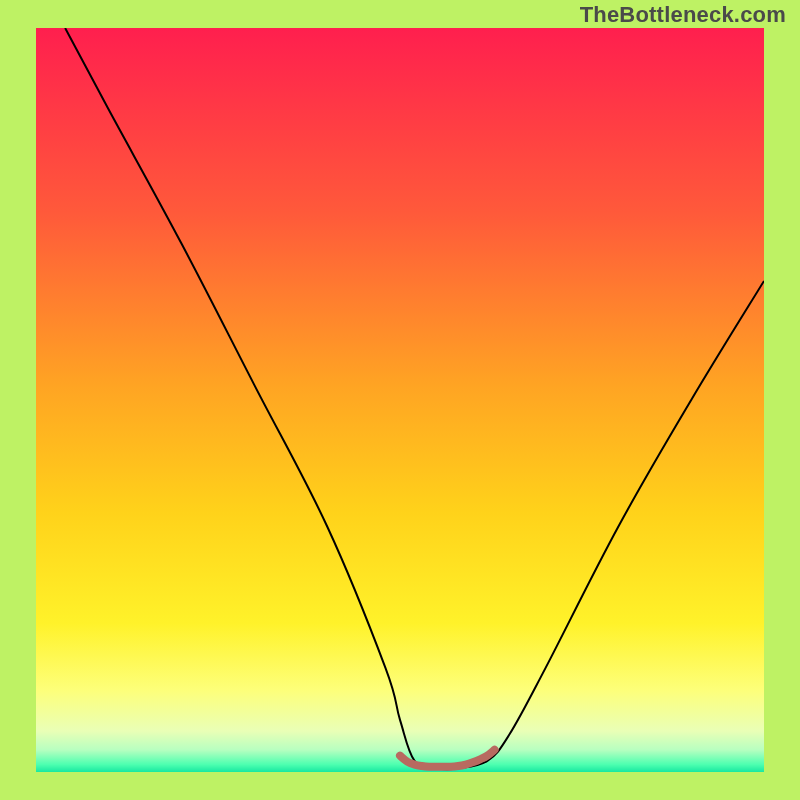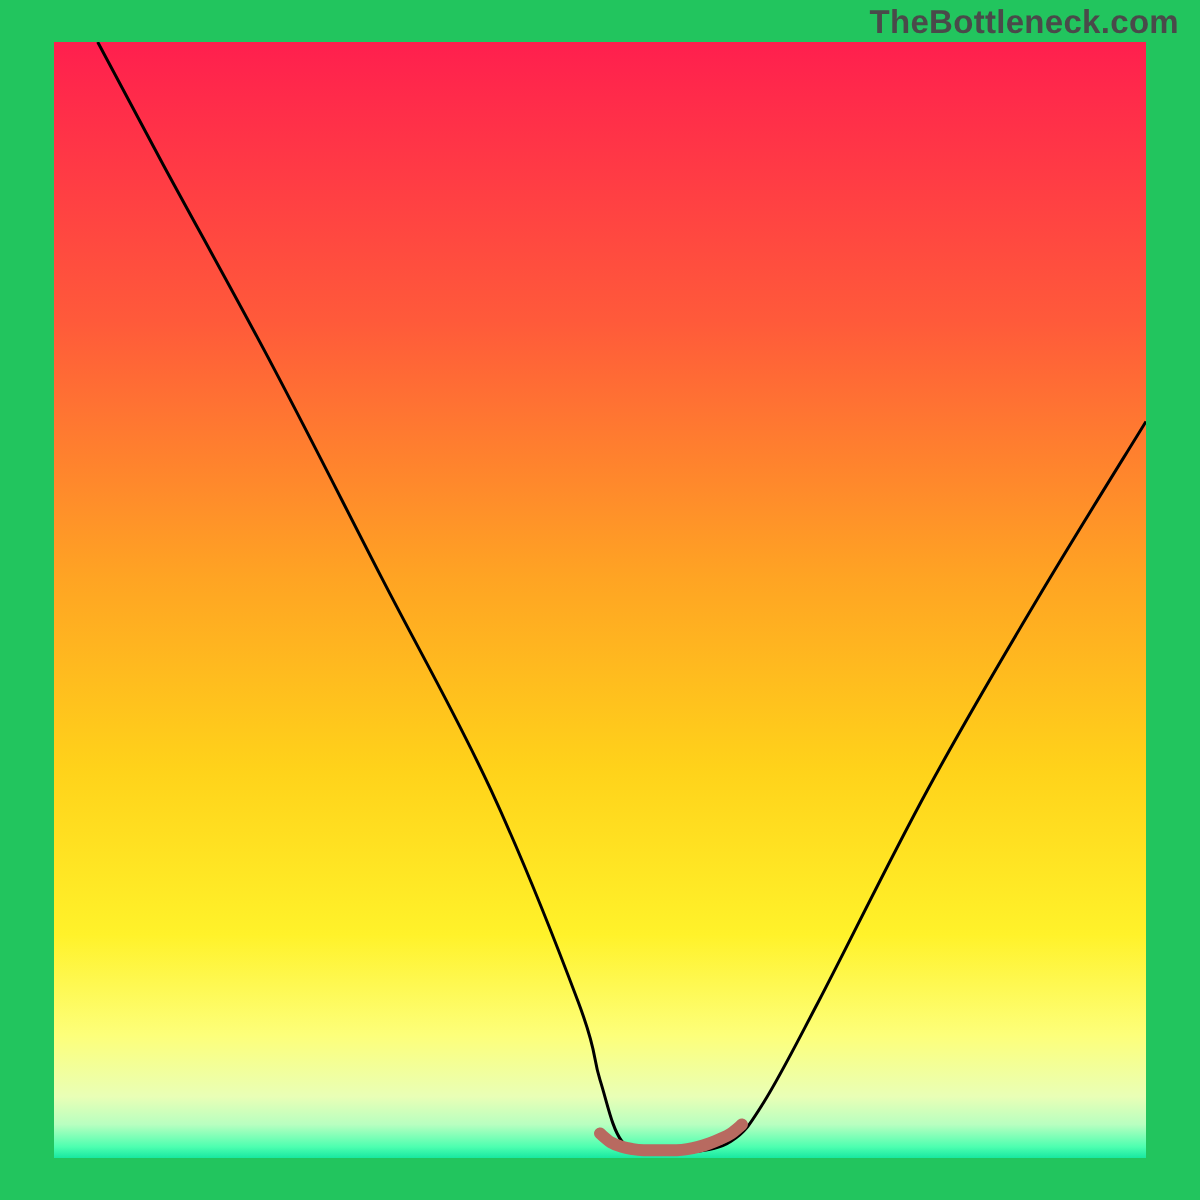--- a/index.html
+++ b/index.html
@@ -8,21 +8,21 @@
     width: 800px;
     height: 800px;
     background: #000;
     overflow: hidden;
     font-family: Arial, Helvetica, sans-serif;
   }
   .frame {
     position: relative;
     width: 800px;
     height: 800px;
-    background: #22c55e;
+    background: #bef264;
     text-align: center;
   }
   .watermark {
     position: absolute;
     top: 2px;
     right: 14px;
     color: #4a4a4a;
     font-size: 22px;
     font-weight: 600;
     letter-spacing: 0.2px;

